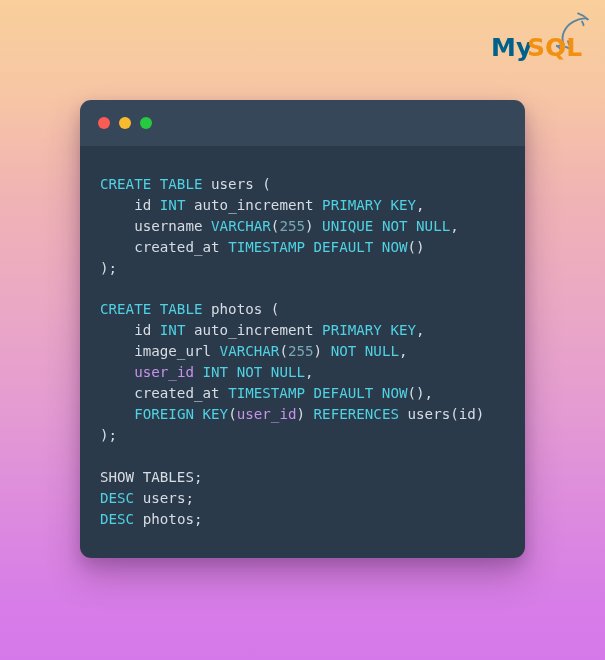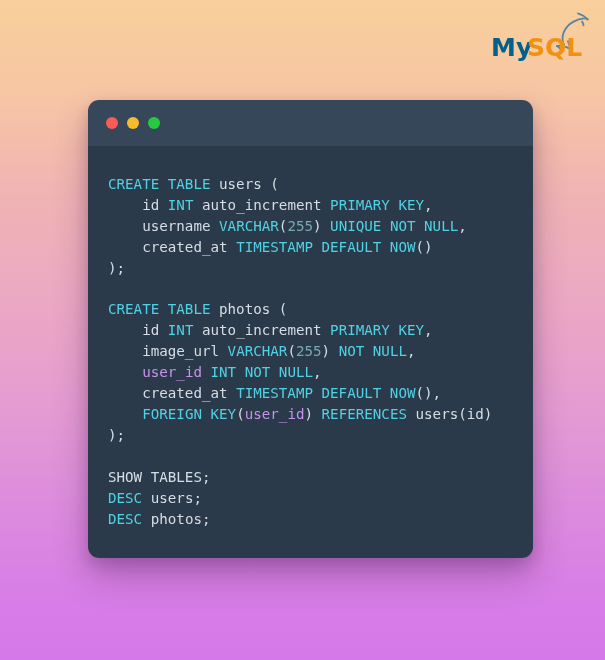--- a/index.html
+++ b/index.html
@@ -39,21 +39,21 @@
   }
   .logo svg {
     display: block;
     width: 104px;
     height: 64px;
   }
 
   
   .window {
     position: absolute;
-    left: 88px;
+    left: 80px;
     top: 100px;
     width: 445px;
     height: 458px;
     border-radius: 11px;
     overflow: hidden;
     box-shadow: 0 18px 34px rgba(60, 20, 70, 0.30),
                 0 6px 14px rgba(60, 20, 70, 0.18);
   }
 
   .titlebar {

